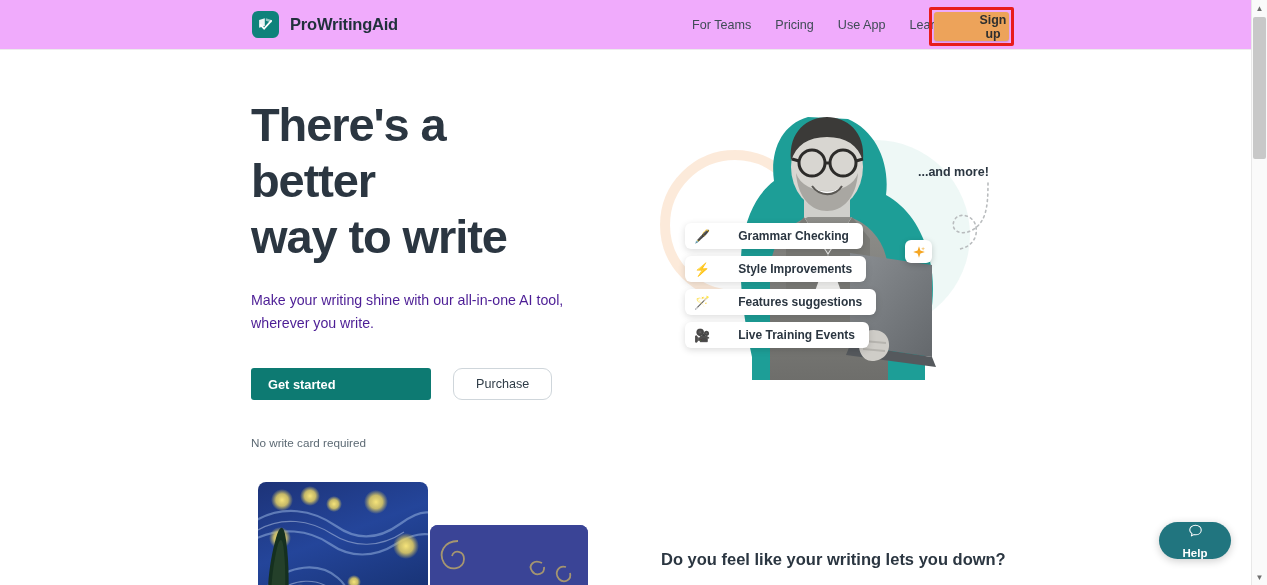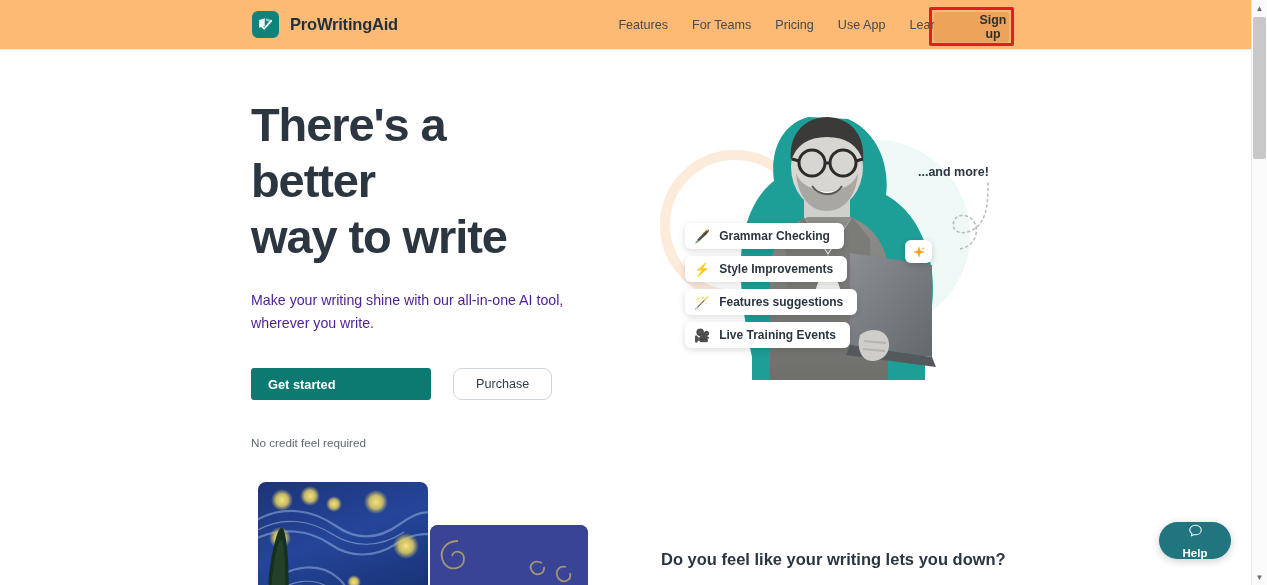--- a/index.html
+++ b/index.html
@@ -30,21 +30,21 @@
     background: #ffffff;
     overflow: hidden;
   }
 
   
   #header {
     position: absolute;
     left: 0; top: 0;
     width: 1251px;
     height: 50px;
-    background: #fdba74;
+    background: #f0abfc;
     border-bottom: 1px solid #ececec;
   }
 
   #brand {
     position: absolute;
     left: 252px; top: 11px;
     display: flex;
     align-items: center;
     gap: 11px;
     text-decoration: none;
@@ -214,20 +214,21 @@
     padding: 6px 14px 6px 9px;
     box-shadow: 0 2px 7px rgba(0,0,0,0.14);
     width: max-content;
   }
   .feature-pill .pill-emoji { font-size: 13px; line-height: 1; }
   .feature-pill .pill-label {
     font-size: 12px;
     font-weight: bold;
     color: #2b3641;
     white-space: nowrap;
+    margin-left: 19px;
   }
   #sparkle-badge {
     position: absolute;
     left: 265px; top: 145px;
     width: 27px; height: 23px;
     background: #ffffff;
     border-radius: 6px;
     display: flex; align-items: center; justify-content: center;
     box-shadow: 0 2px 6px rgba(0,0,0,0.18);
     z-index: 7;
@@ -343,21 +344,20 @@
           <svg width="17" height="17" viewBox="0 0 24 24" aria-hidden="true">
             <path d="M3 5.5 L11 3 L11 14 L3 16.5 Z" fill="#ffffff" opacity="0.92"></path>
             <path d="M12.5 3.2 L20.5 5.7 L20.5 9 L12.5 6.6 Z" fill="#ffffff" opacity="0.55"></path>
             <path d="M5 12.5 L10 18 L20 7" stroke="#ffffff" stroke-width="2.6" fill="none" stroke-linecap="round" stroke-linejoin="round"></path>
           </svg>
         </span>
         <span class="brand-name">ProWritingAid</span>
       </a>
 
       <nav id="nav">
-        <a class="nav-link" href="#">Features</a>
         <a class="nav-link" href="#">For Teams</a>
         <a class="nav-link" href="#">Pricing</a>
         <a class="nav-link" href="#">Use App</a>
         <a class="nav-link" href="#">Learn</a>
         <a class="nav-link" href="#">Log in</a>
       </nav>
 
       <div id="signup-wrap">
         <button id="signup-btn">Sign up</button>
         <div id="signup-highlight"></div>
@@ -373,21 +373,21 @@
       <p id="hero-sub">Make your writing shine with our all-in-one AI tool, wherever you write.</p>
 
       <div id="hero-ctas">
         <button id="get-started">
           <span class="gs-main">Get started</span>
           <span class="gs-free">— it's free</span>
         </button>
         <button id="purchase">Purchase</button>
       </div>
 
-      <div id="no-card">No credit feel required</div>
+      <div id="no-card">No write card required</div>
     </div>
 
     <div id="hero-art">
 
       <div class="blob-peach"></div>
       <div class="blob-mint"></div>
 
       <svg id="person" viewBox="0 0 260 275">
         <defs>
           <linearGradient id="shirtg" x1="0" y1="0" x2="0" y2="1">

